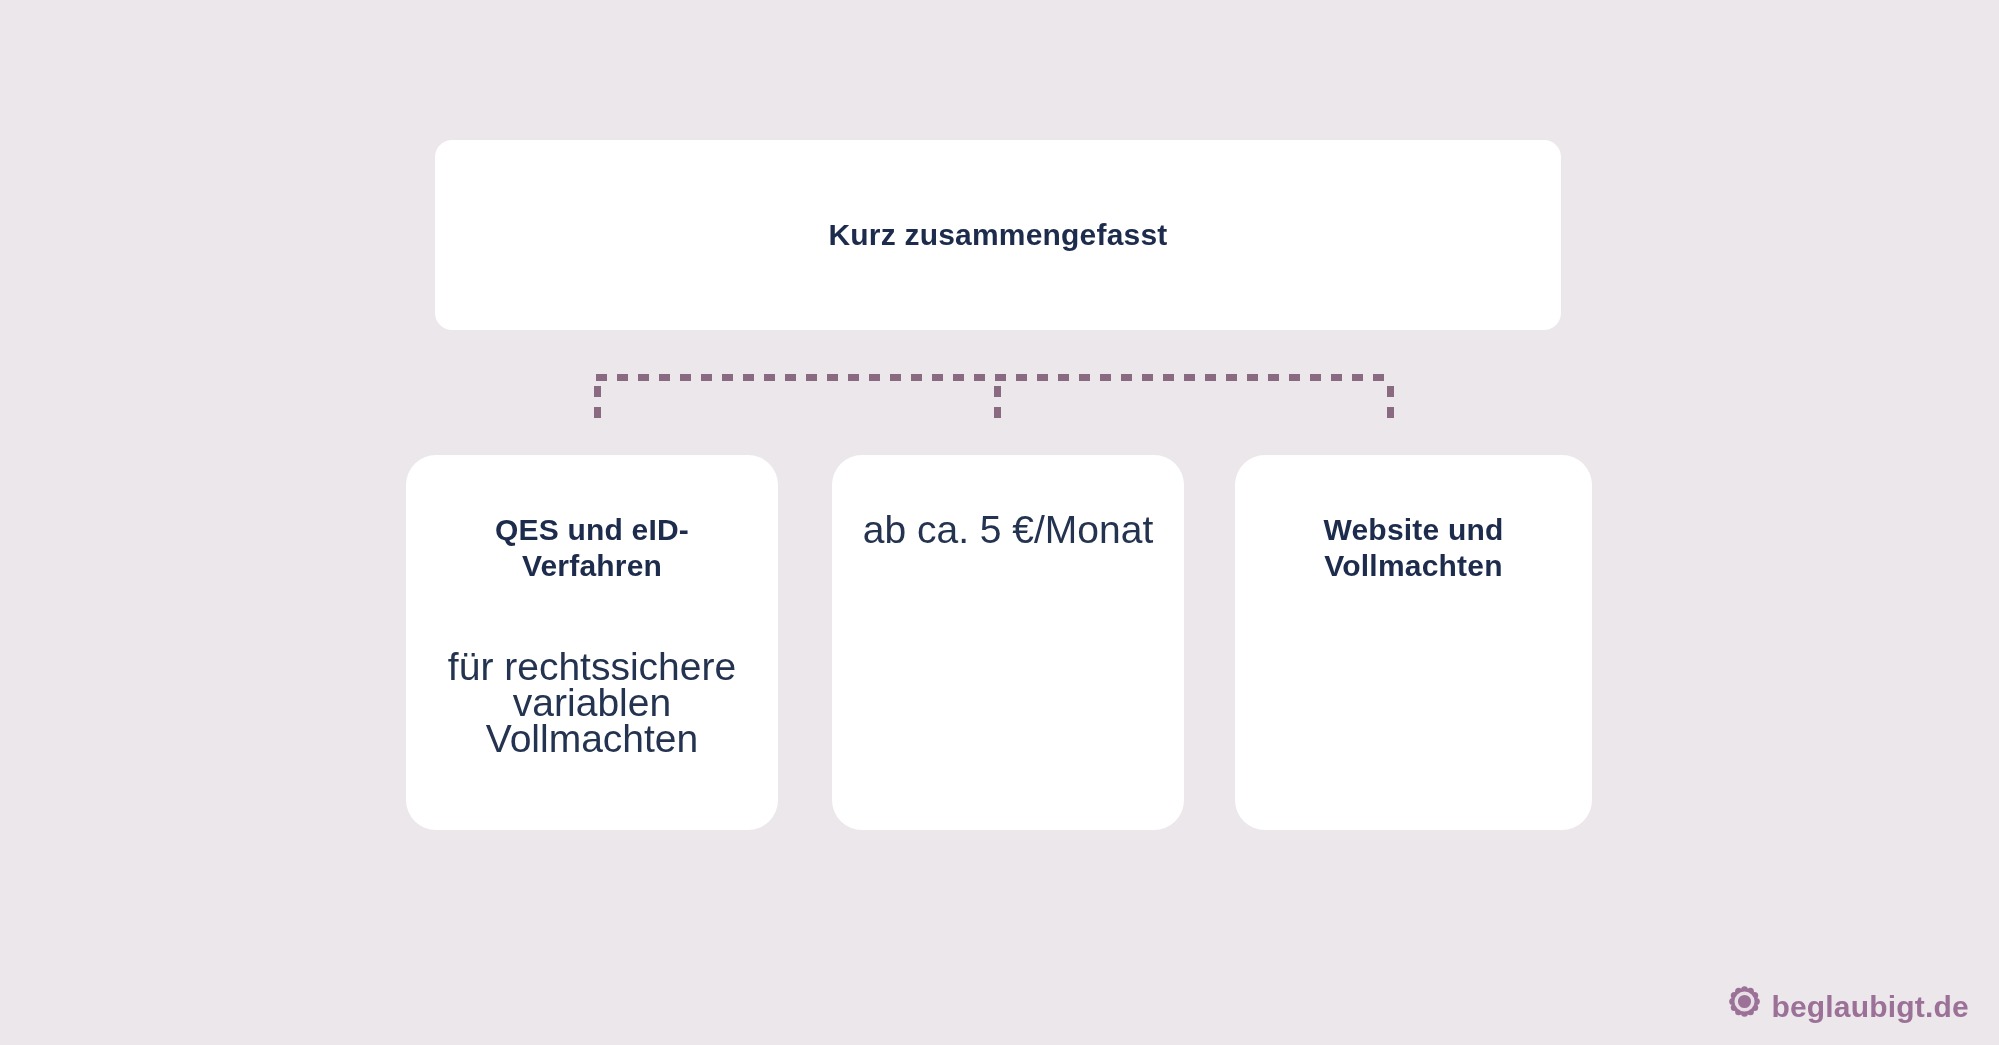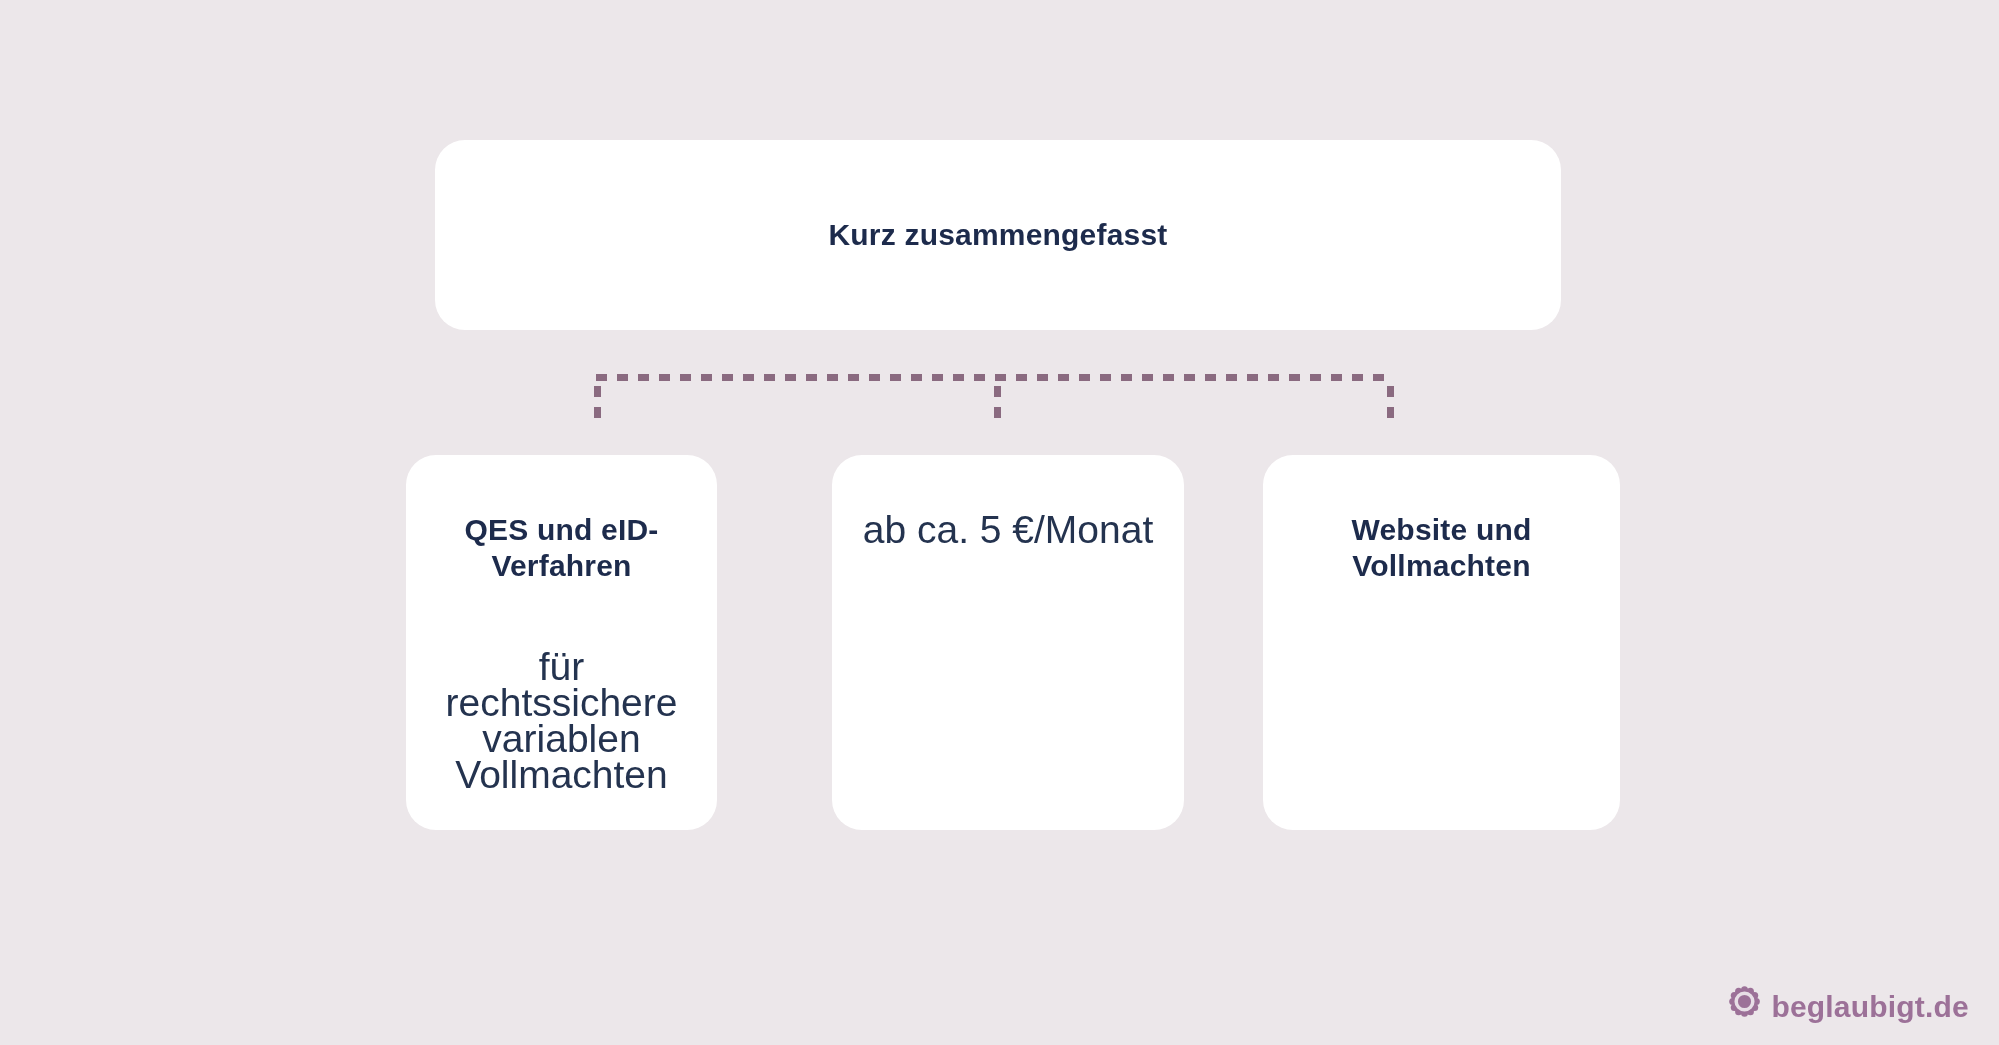--- a/index.html
+++ b/index.html
@@ -16,21 +16,21 @@
   }
 
   
   .top-box {
     position: absolute;
     left: 435px;
     top: 140px;
     width: 1126px;
     height: 190px;
     background: #ffffff;
-    border-radius: 30px;
+    border-radius: 17px;
     display: flex;
     align-items: center;
     justify-content: center;
   }
   .top-box-title {
     font-size: 30px;
     font-weight: bold;
     color: #1d2b4c;
     letter-spacing: 0.2px;
   }
@@ -59,23 +59,23 @@
   .card {
     position: absolute;
     top: 455px;
     height: 375px;
     background: #ffffff;
     border-radius: 30px;
     box-sizing: border-box;
     padding: 57px 24px 0 24px;
     text-align: center;
   }
-  .card-1 { left: 406px;  width: 311px; }
+  .card-1 { left: 406px;  width: 372px; }
   .card-2 { left: 832px;  width: 352px; }
-  .card-3 { left: 1235px; width: 357px; margin-left: 28px; }
+  .card-3 { left: 1235px; width: 357px; }
 
   .card-title {
     min-height: 137px;
     font-size: 30px;
     font-weight: bold;
     line-height: 36px;
     color: #1d2b4c;
     letter-spacing: 0.2px;
   }
   .card-body {

